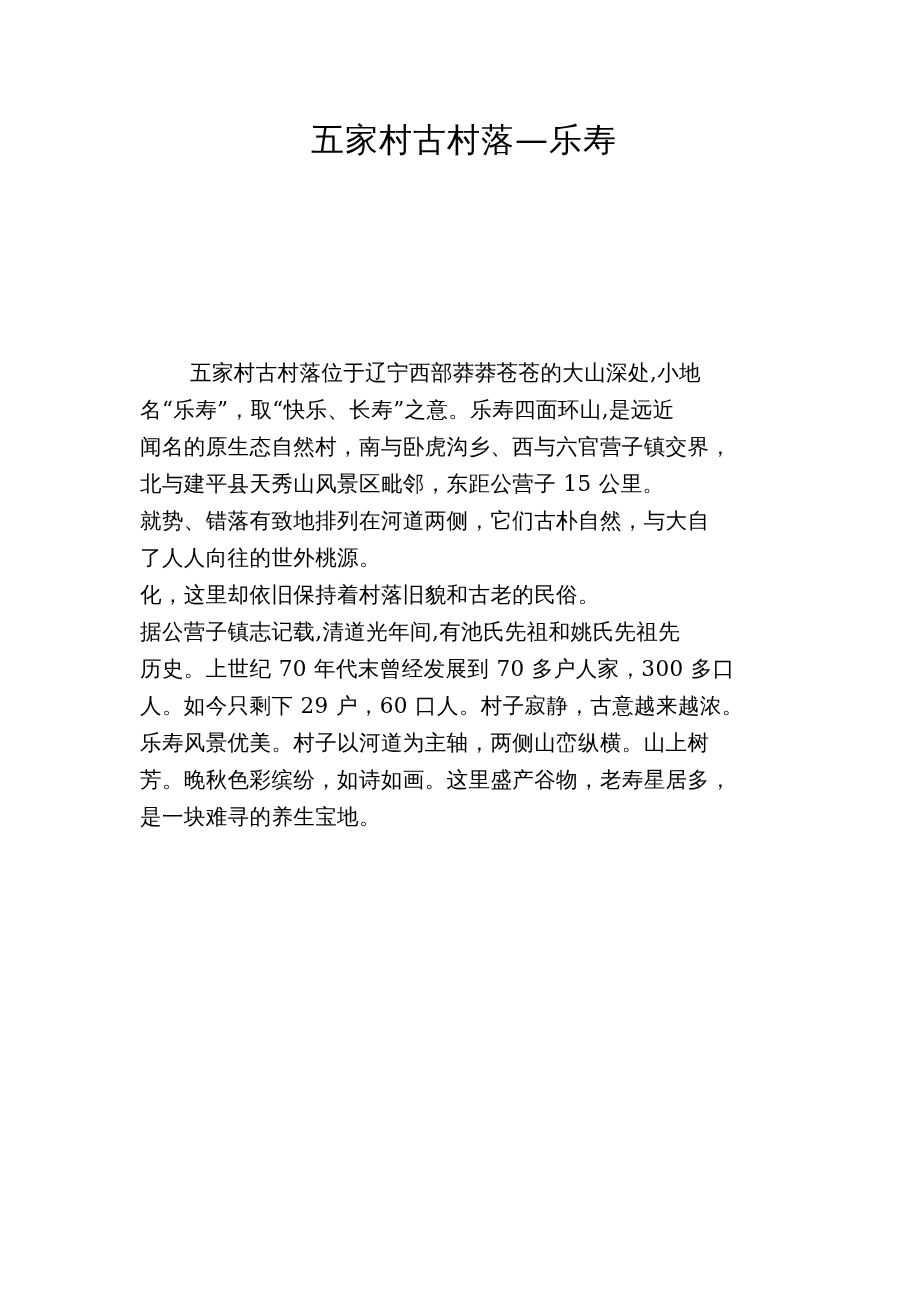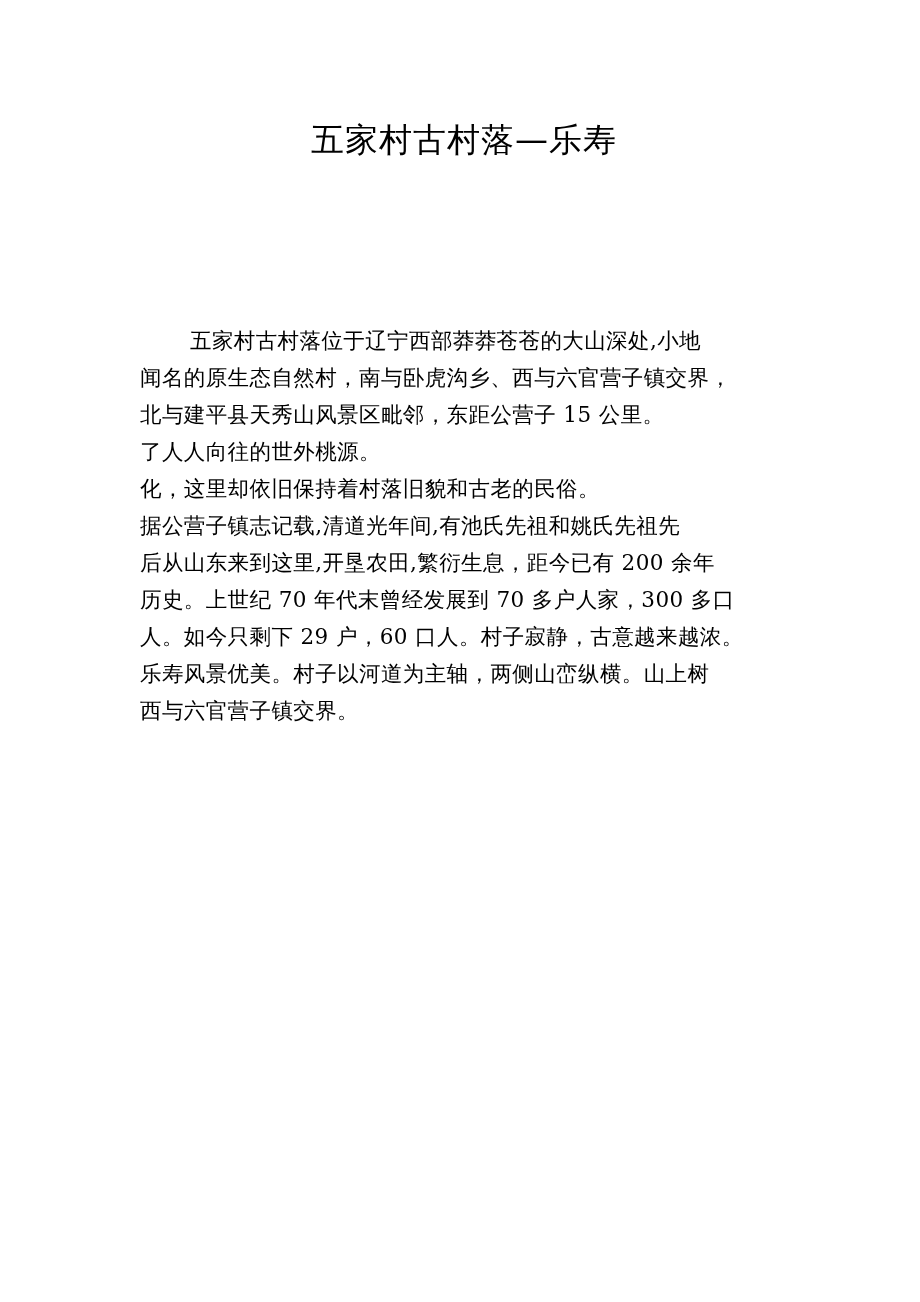--- a/index.html
+++ b/index.html
@@ -14,32 +14,34 @@
     font-family: "DejaVu Sans", "Liberation Sans", sans-serif;
     letter-spacing: 1px;
   }
   .body-text {
     position: absolute; left: 140px; top: 322px; width: 660px;
   }
   .line {
     height: 37px; line-height: 37px; font-size: 21.5px;
     white-space: nowrap; letter-spacing: 0.4px;
   }
-  .indent { padding-left: 50px; }
+  .indent { padding-left: 50px; margin-top: 32px; }
 </style>
 </head>
 <body>
 
 <h1 class="title" style="margin:4px;font-weight:normal;">五家村古村落—乐寿</h1>
 
 <div class="body-text">
   <div class="line indent">五家村古村落位于辽宁西部莽莽苍苍的大山深处,小地</div>
+  <div class="line">名“乐寿”，取“快乐、长寿”之意。乐寿四面环山,是远近</div>
   <div class="line">闻名的原生态自然村，南与卧虎沟乡、西与六官营子镇交界，</div>
   <div class="line">北与建平县天秀山风景区毗邻，东距公营子 15 公里。</div>
+  <div class="line">就势、错落有致地排列在河道两侧，它们古朴自然，与大自</div>
   <div class="line">了人人向往的世外桃源。</div>
   <div class="line">化，这里却依旧保持着村落旧貌和古老的民俗。</div>
   <div class="line">据公营子镇志记载,清道光年间,有池氏先祖和姚氏先祖先</div>
-  <div class="line">后从山东来到这里,开垦农田,繁衍生息，距今已有 200 余年</div>
   <div class="line">历史。上世纪 70 年代末曾经发展到 70 多户人家，300 多口</div>
   <div class="line">人。如今只剩下 29 户，60 口人。村子寂静，古意越来越浓。</div>
   <div class="line">乐寿风景优美。村子以河道为主轴，两侧山峦纵横。山上树</div>
-  <div class="line">西与六官营子镇交界。</div>
+  <div class="line">芳。晚秋色彩缤纷，如诗如画。这里盛产谷物，老寿星居多，</div>
+  <div class="line">是一块难寻的养生宝地。</div>
 </div>
 
 </body></html>

